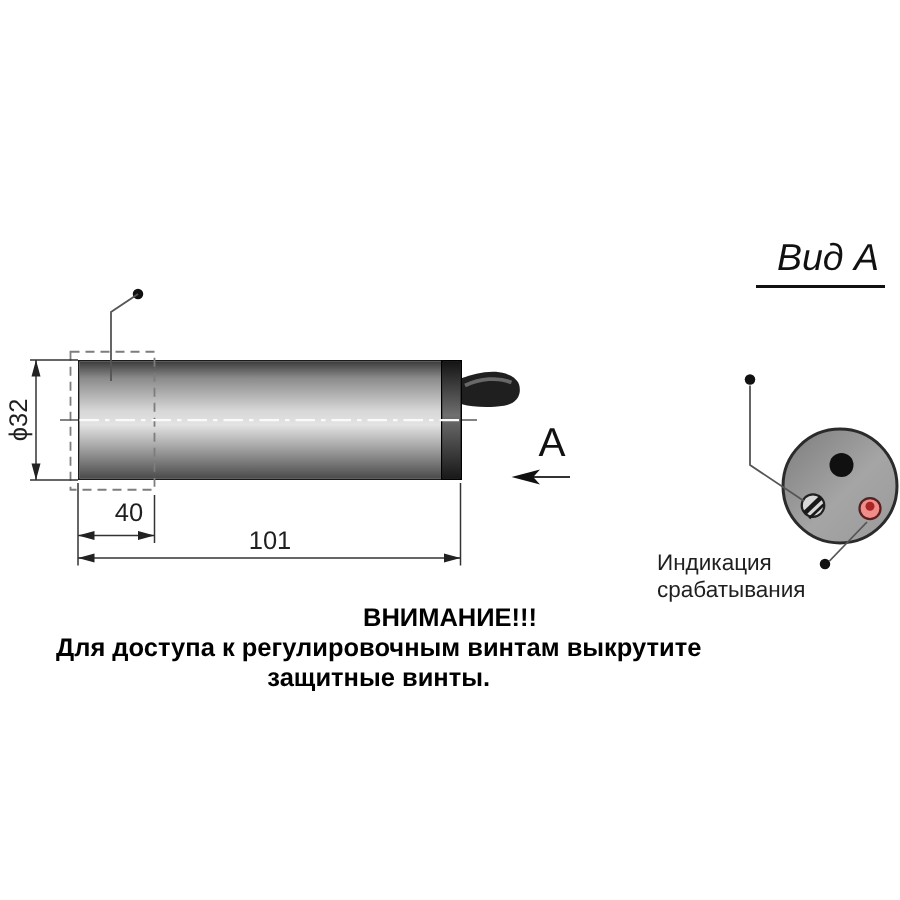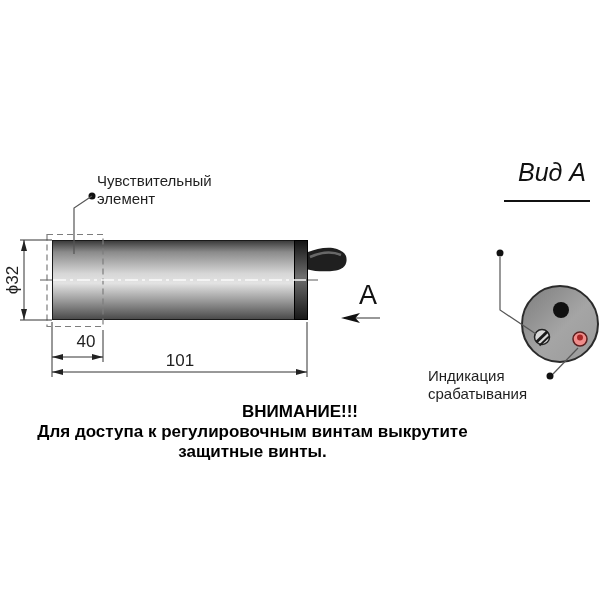--- a/index.html
+++ b/index.html
@@ -24,24 +24,24 @@
   }
   #dia-label{
     left:-17px;top:270px;width:60px;height:20px;transform:rotate(-90deg);
   }
   #dim20-label{left:66px;top:332px;width:40px;}
   #dim101-label{left:150px;top:351px;width:60px;}
   #view-arrow-letter{left:352px;top:280px;width:32px;text-align:center;
     font-size:27px;color:#111;}
   #view-a-title{
     left:504px;top:158px;font-size:25px;font-style:italic;color:#111;
-    padding:0 4px 14px 14px;border-bottom:2px solid #111;line-height:28px;
+    padding:0 4px 4px 14px;border-bottom:2px solid #111;line-height:28px;
   }
   #adjust-label{left:447px;top:211px;line-height:17.5px;}
-  #indication-label{left:428px;top:367px;line-height:17.5px;}
+  #indication-label{left:438px;top:367px;line-height:17.5px;}
   #sensing-label{left:97px;top:172px;}
   #warning-heading{
     left:0;top:402px;width:600px;text-align:center;font-weight:bold;
     font-size:17px;color:#000;
   }
   #warning-body{
     left:0;top:422px;width:505px;text-align:center;font-weight:bold;
     font-size:17px;color:#000;
   }
   svg{position:absolute;left:0;top:0;}
@@ -108,22 +108,20 @@
       <circle cx="580" cy="337.5" r="3" fill="#a82626"></circle>
     </g>
 
     <circle cx="500" cy="253" r="3.5" fill="#111"></circle>
     <polyline points="500,257 500,310 536,334" fill="none" stroke="#555" stroke-width="1.2"></polyline>
 
     <circle cx="550" cy="376" r="3.5" fill="#111"></circle>
     <line x1="553" y1="374" x2="578" y2="348" stroke="#555" stroke-width="1.2"></line>
   </svg>
 
-  <div class="abs label" id="sensing-label">Чувствительный
-элемент</div>
 
   <div class="abs dim-text" id="dia-label">ϕ32</div>
 
   <div class="abs dim-text" id="dim20-label">40</div>
 
   <div class="abs dim-text" id="dim101-label">101</div>
 
   <div class="abs" id="view-arrow-letter">А</div>
 
   <div class="abs" id="view-a-title">Вид А</div>

